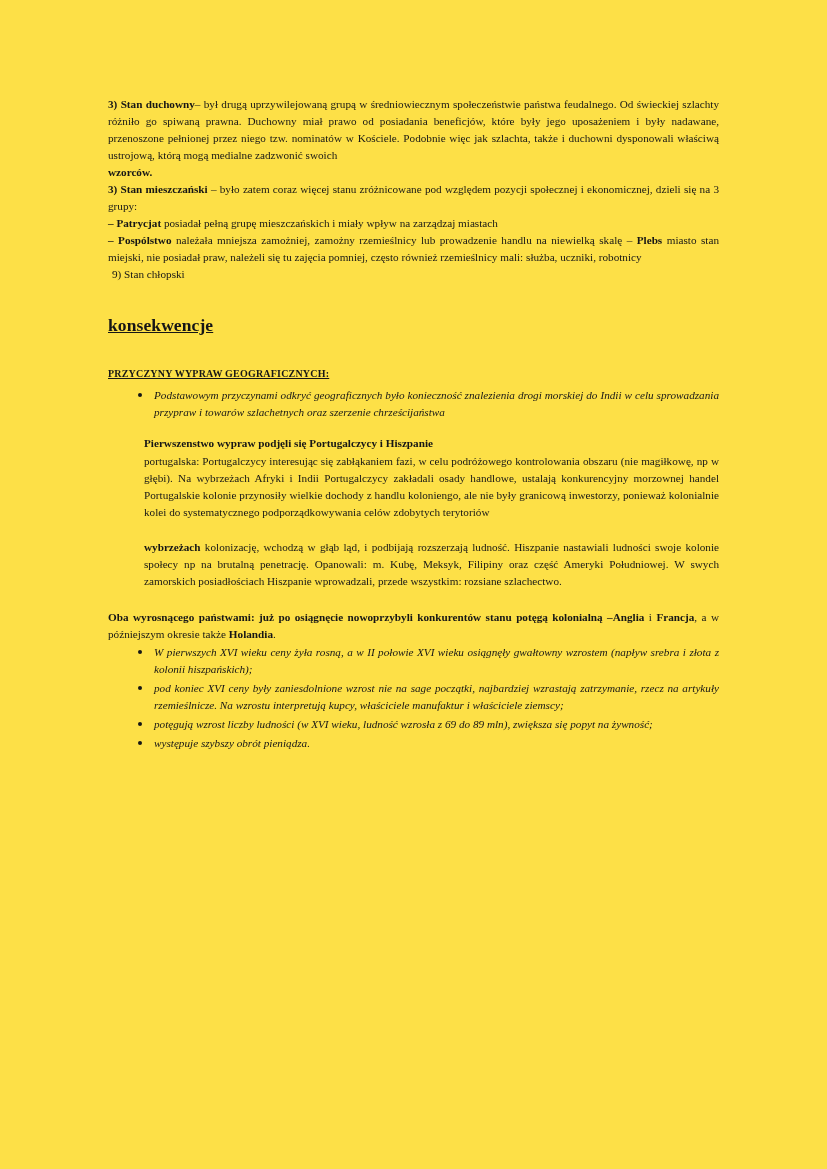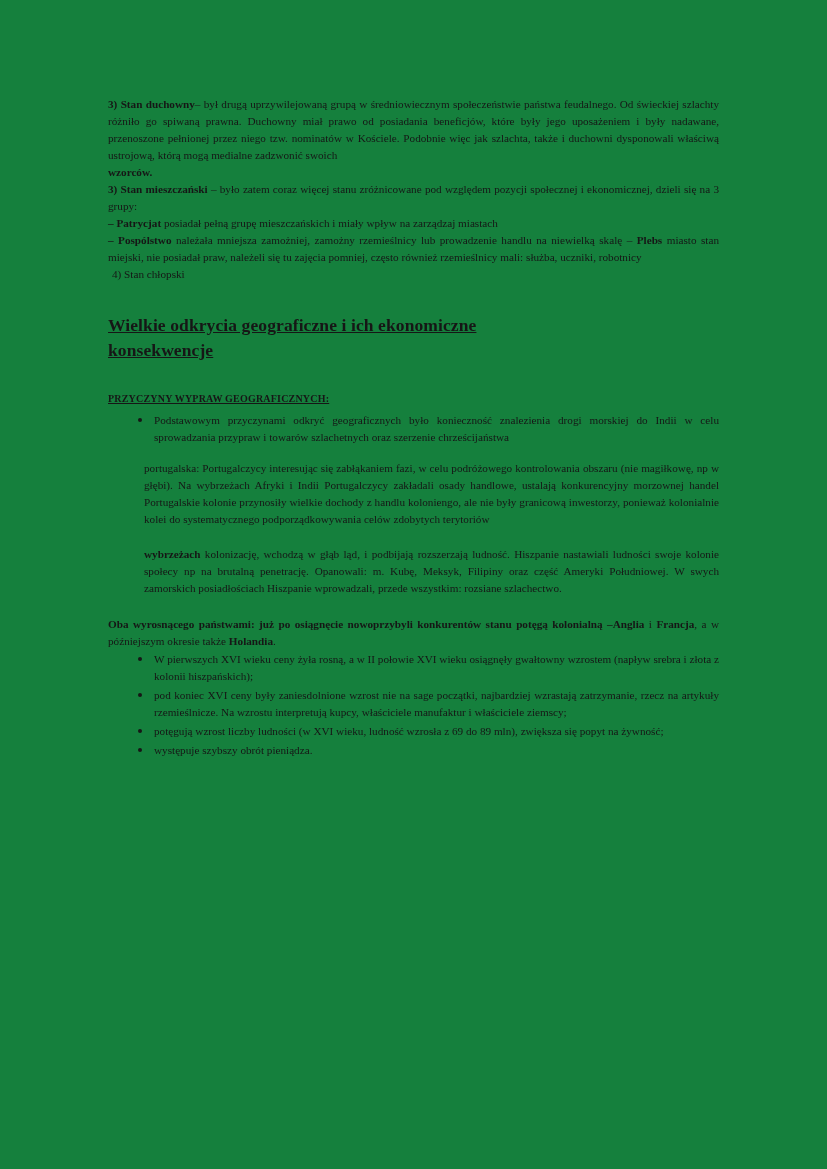--- a/index.html
+++ b/index.html
@@ -11,21 +11,21 @@
     width: 827px;
     height: 1169px;
     font-family: "Liberation Serif", serif;
     color: #1a1a1a;
     overflow: hidden;
   }
   .page {
     position: relative;
     width: 827px;
     height: 1169px;
-    background: #15803d;
+    background: #fde047;
     box-sizing: border-box;
     padding: 96px 108px 40px 108px;
   }
   .doc {
     font-size: 11.2px;
     line-height: 1.52;
     text-align: justify;
     color: #161616;
   }
   p {
@@ -50,20 +50,21 @@
     font-weight: bold;
     text-decoration: underline;
     margin: 0 0 6px 0;
     letter-spacing: 0.2px;
   }
 
   ul.bullets {
     margin: 0 0 4px 0;
     padding-left: 46px;
     list-style: none;
+    font-style: italic;
   }
   ul.bullets > li {
     position: relative;
     margin-bottom: 2px;
     text-align: justify;
   }
   ul.bullets > li::before {
     content: "";
     position: absolute;
     left: -16px;
@@ -92,34 +93,34 @@
 
     <p class="para-tight"><b>3) Stan duchowny</b><span>– był drugą uprzywilejowaną grupą w średniowiecznym społeczeństwie państwa feudalnego. Od świeckiej szlachty różniło go spiwaną prawna. Duchowny miał prawo od posiadania beneficjów, które były jego uposażeniem i były nadawane, przenoszone pełnionej przez niego tzw. nominatów w Kościele. Podobnie więc jak szlachta, także i duchowni dysponowali właściwą ustrojową, którą mogą medialne zadzwonić swoich</span></p>
     <p class="para-tight"><b>wzorców.</b></p>
 
     <p class="para-tight"><b>3) Stan mieszczański</b><span> – było zatem coraz więcej stanu zróżnicowane pod względem pozycji społecznej i ekonomicznej, dzieli się na 3 grupy:</span></p>
 
     <p class="para-tight"><b>– Patrycjat</b><span> posiadał pełną grupę mieszczańskich i miały wpływ na zarządzaj miastach</span></p>
 
     <p class="para-tight"><b>– Pospólstwo</b><span> należała mniejsza zamożniej, zamożny rzemieślnicy lub prowadzenie handlu na niewielką skalę – </span><b>Plebs</b><span> miasto stan miejski, nie posiadał praw, należeli się tu zajęcia pomniej, często również rzemieślnicy mali: służba, uczniki, robotnicy</span></p>
 
-    <p class="para-tight small-indent"><span>4) Stan chłopski</span></p>
+    <p class="para-tight small-indent"><span>9) Stan chłopski</span></p>
 
     <div class="heading-main">
-      <span>Wielkie odkrycia geograficzne i ich ekonomiczne</span>
       <span>konsekwencje</span>
     </div>
 
     <p class="sub-heading">PRZYCZYNY WYPRAW GEOGRAFICZNYCH:</p>
 
     <ul class="bullets">
       <li>Podstawowym przyczynami odkryć geograficznych było konieczność znalezienia drogi morskiej do Indii w celu sprowadzania przypraw i towarów szlachetnych oraz szerzenie chrześcijaństwa</li>
     </ul>
 
     <div class="indent-block blk-gap">
+      <p><b>Pierwszenstwo wypraw podjęli się Portugalczycy i Hiszpanie</b></p>
       <p>portugalska: Portugalczycy interesując się zabłąkaniem fazi, w celu podróżowego kontrolowania obszaru (nie magiłkowę, np w głębi).  Na wybrzeżach Afryki i Indii Portugalczycy zakładali osady handlowe, ustalają konkurencyjny morzownej handel Portugalskie kolonie przynosiły wielkie dochody z handlu koloniengo, ale nie były granicową inwestorzy, ponieważ kolonialnie kolei do systematycznego podporządkowywania celów zdobytych terytoriów</p>
     </div>
 
     <div class="indent-block wide-gap">
       <p><b>wybrzeżach</b><span> kolonizację, wchodzą w głąb ląd, i podbijają rozszerzają ludność. Hiszpanie nastawiali ludności swoje kolonie społecy np na brutalną penetrację. Opanowali: m. Kubę, Meksyk, Filipiny oraz część Ameryki Południowej.  W swych zamorskich posiadłościach Hiszpanie wprowadzali, przede wszystkim: rozsiane szlachectwo.</span></p>
     </div>
 
     <p class="section-gap"><b>Oba wyrosnącego państwami: już po osiągnęcie nowoprzybyli konkurentów stanu potęgą kolonialną –</b><b>Anglia</b><span> i </span><b>Francja</b><span>, a w późniejszym okresie także </span><b>Holandia</b><span>.</span></p>
 
 

